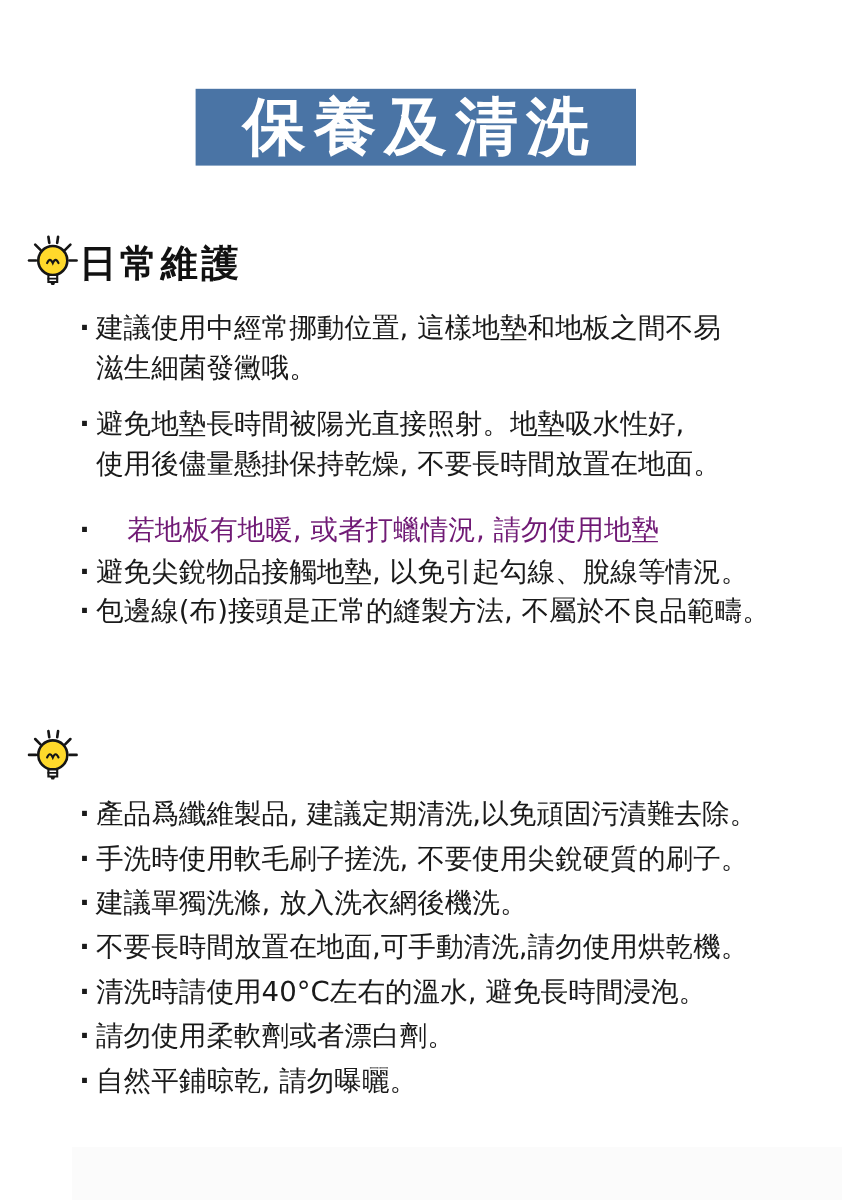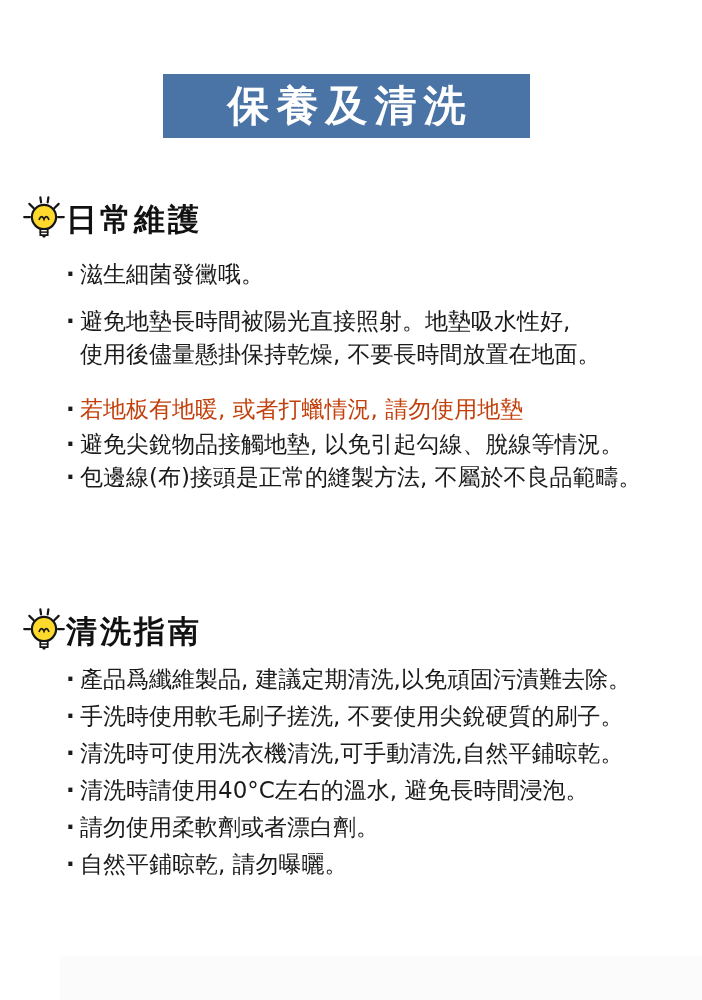--- a/index.html
+++ b/index.html
@@ -8,21 +8,21 @@
     background:#ffffff;
     font-family:"DejaVu Sans","Liberation Sans",sans-serif;
     color:#1a1a1a;
   }
   .banner{
     position:absolute;top:74px;left:163px;width:367px;height:64px;
     background:#4a74a5;
     display:flex;align-items:center;justify-content:center;
   }
   .banner-title{
-    color:#ffffff;font-size:42px;font-weight:700;letter-spacing:7px;
+    color:#ffffff;font-size:52px;font-weight:700;letter-spacing:7px;
     padding-left:7px; 
     white-space:nowrap;
   }
   .section-header{
     position:absolute;left:22px;
     display:flex;align-items:center;
   }
   .section-header.s1{top:194px;}
   .section-header.s2{top:606px;}
   .bulb{width:44px;height:52px;flex:0 0 auto;}
@@ -37,21 +37,21 @@
     position:relative;margin:0;padding:0 0 0 16px;
     font-size:23px;line-height:33px;font-weight:500;
     white-space:nowrap;
   }
   .bullet::before{
     content:"\00B7";
     position:absolute;left:2px;top:0;
     color:#1a1a1a;font-weight:700;
   }
   .bl{display:block;}
-  .red{color:#c2410c;}
+  .red{color:#701a75;margin-left:26px;}
   .s1 .bullet:nth-child(1){margin-bottom:14px;}
   .s1 .bullet:nth-child(2){margin-bottom:22px;}
   .s1 .bullet:nth-child(3){margin-bottom:2px;}
   .s1 .bullet:nth-child(4){}
   .s1 .bullet:nth-child(5){margin-bottom:11px;}
   .s2 .bullet{margin-bottom:4px;}
   .bottom-strip{
     position:absolute;top:956px;left:60px;width:642px;height:44px;
     background:#fbfbfb;
   }
@@ -77,20 +77,21 @@
     <path d="M23.5 34 q3.2 -7.5 6.5 0 q3.2 -7.5 6.5 0" fill="none" stroke="#161616" stroke-width="2.4" stroke-linecap="round"></path>
     <path d="M25 47.5 h10 v8 h-10 z" fill="#ffffff" stroke="#161616" stroke-width="2.4"></path>
     <line x1="24" y1="51.5" x2="36" y2="51.5" stroke="#161616" stroke-width="2"></line>
     <path d="M27 55.5 h6 l-1.5 3.5 h-3 z" fill="#161616"></path>
   </svg>
   <span class="section-title">日常維護</span>
 </div>
 
 <div class="bullets s1">
   <p class="bullet">
+    <span class="bl">建議使用中經常挪動位置, 這樣地墊和地板之間不易</span>
     <span class="bl">滋生細菌發黴哦。</span>
   </p>
   <p class="bullet">
     <span class="bl">避免地墊長時間被陽光直接照射。地墊吸水性好,</span>
     <span class="bl">使用後儘量懸掛保持乾燥, 不要長時間放置在地面。</span>
   </p>
   <p class="bullet">
     <span class="red">若地板有地暖, 或者打蠟情況, 請勿使用地墊</span>
   </p>
   <p class="bullet">
@@ -110,32 +111,34 @@
       <line x1="36" y1="4" x2="35" y2="11"></line>
       <line x1="50" y1="13" x2="44" y2="19"></line>
       <line x1="57" y1="31" x2="49" y2="31"></line>
     </g>
     <circle cx="30" cy="31" r="16.5" fill="#ffd92b" stroke="#161616" stroke-width="3"></circle>
     <path d="M23.5 34 q3.2 -7.5 6.5 0 q3.2 -7.5 6.5 0" fill="none" stroke="#161616" stroke-width="2.4" stroke-linecap="round"></path>
     <path d="M25 47.5 h10 v8 h-10 z" fill="#ffffff" stroke="#161616" stroke-width="2.4"></path>
     <line x1="24" y1="51.5" x2="36" y2="51.5" stroke="#161616" stroke-width="2"></line>
     <path d="M27 55.5 h6 l-1.5 3.5 h-3 z" fill="#161616"></path>
   </svg>
-  <span class="section-title">清洗指南</span>
 </div>
 
 <div class="bullets s2">
   <p class="bullet">
     <span>產品爲纖維製品, 建議定期清洗,以免頑固污漬難去除。</span>
   </p>
   <p class="bullet">
     <span>手洗時使用軟毛刷子搓洗, 不要使用尖銳硬質的刷子。</span>
   </p>
   <p class="bullet">
-    <span>清洗時可使用洗衣機清洗,可手動清洗,自然平鋪晾乾。</span>
+    <span>建議單獨洗滌, 放入洗衣網後機洗。</span>
+  </p>
+  <p class="bullet">
+    <span>不要長時間放置在地面,可手動清洗,請勿使用烘乾機。</span>
   </p>
   <p class="bullet">
     <span>清洗時請使用40°C左右的溫水, 避免長時間浸泡。</span>
   </p>
   <p class="bullet">
     <span>請勿使用柔軟劑或者漂白劑。</span>
   </p>
   <p class="bullet">
     <span>自然平鋪晾乾, 請勿曝曬。</span>
   </p>

